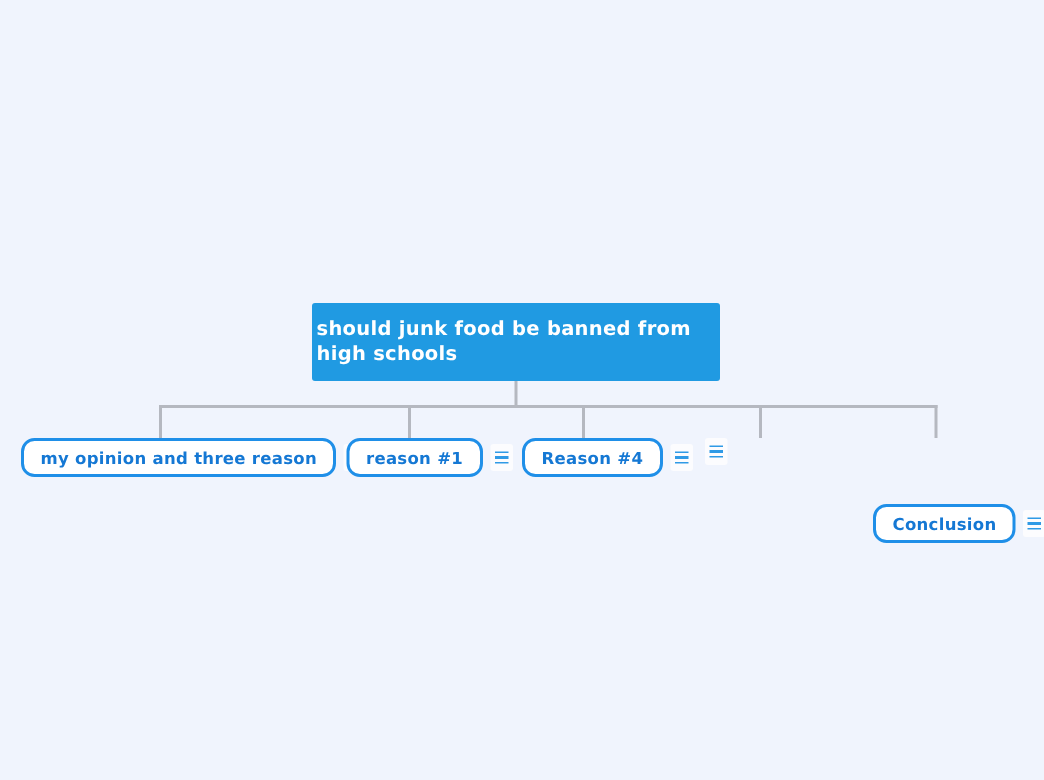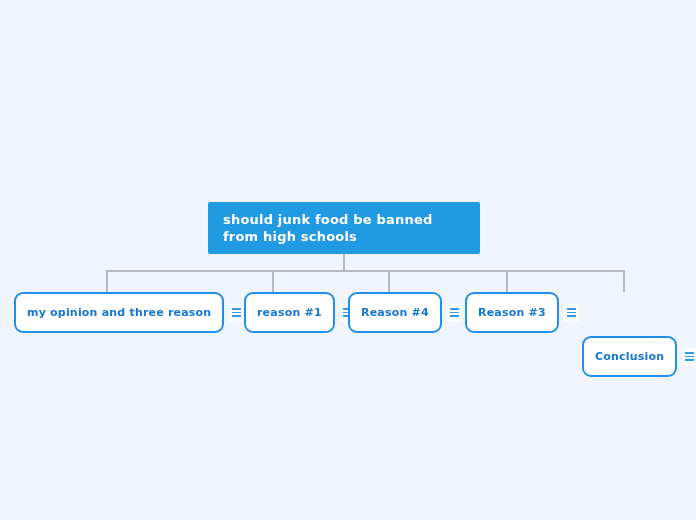--- a/index.html
+++ b/index.html
@@ -31,38 +31,38 @@
   
   #root-node {
     position: absolute;
     left: 208px;
     top: 202px;
     width: 272px;
     height: 52px;
     background: #209ae2;
     border-radius: 2px;
     box-sizing: border-box;
-    padding: 9px 14px 0 15px;
+    padding: 9px 14px 0 3px;
   }
   #root-node .root-text {
     color: #ffffff;
     font-size: 13px;
     font-weight: bold;
     line-height: 17px;
     letter-spacing: 0.2px;
   }
 
   
   .child-wrap {
     position: absolute;
     display: flex;
     align-items: center;
   }
   .child-node {
-    height: 41px;
+    height: 26px;
     box-sizing: border-box;
     background: #ffffff;
     border: 2px solid #1f8fe8;
     border-radius: 9px;
     display: flex;
     align-items: center;
     justify-content: center;
     padding: 0 11px;
   }
   .child-node .child-text {
@@ -117,21 +117,21 @@
     <div class="child-node">
       <span class="child-text">my opinion and three reason</span>
     </div>
     <div class="menu-icon">
       <i></i>
       <i></i>
       <i></i>
     </div>
   </div>
 
-  <div class="child-wrap" style="left:244px; top:292px;">
+  <div class="child-wrap" style="left:231px; top:292px;">
     <div class="child-node">
       <span class="child-text">reason #1</span>
     </div>
     <div class="menu-icon">
       <i></i>
       <i></i>
       <i></i>
     </div>
   </div>
 
@@ -140,23 +140,20 @@
       <span class="child-text">Reason #4</span>
     </div>
     <div class="menu-icon">
       <i></i>
       <i></i>
       <i></i>
     </div>
   </div>
 
   <div class="child-wrap" style="left:465px; top:292px;">
-    <div class="child-node">
-      <span class="child-text">Reason #3</span>
-    </div>
     <div class="menu-icon">
       <i></i>
       <i></i>
       <i></i>
     </div>
   </div>
 
   <div class="child-wrap" style="left:582px; top:292px;margin-top:44px;">
     <div class="child-node">
       <span class="child-text">Conclusion</span>

